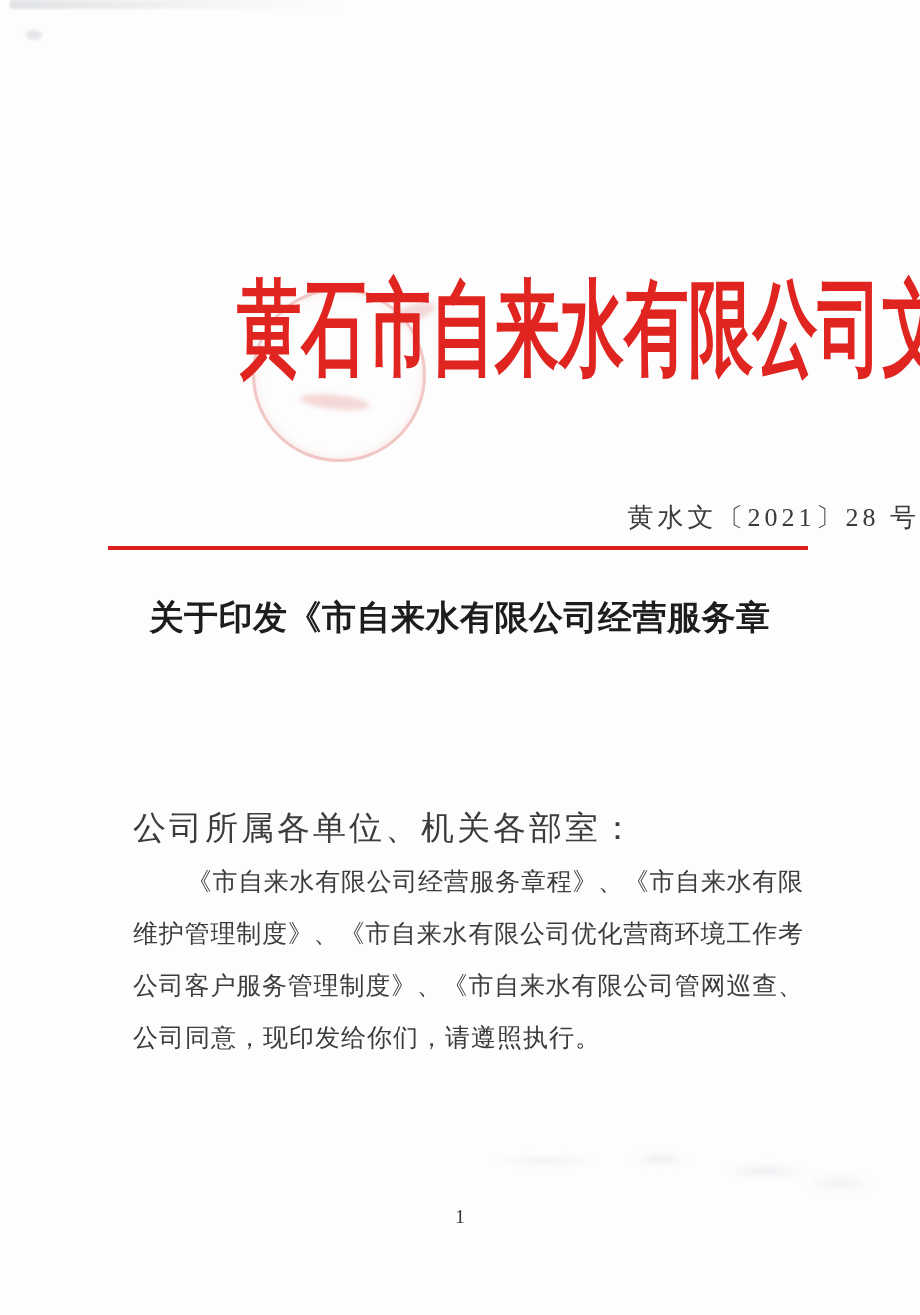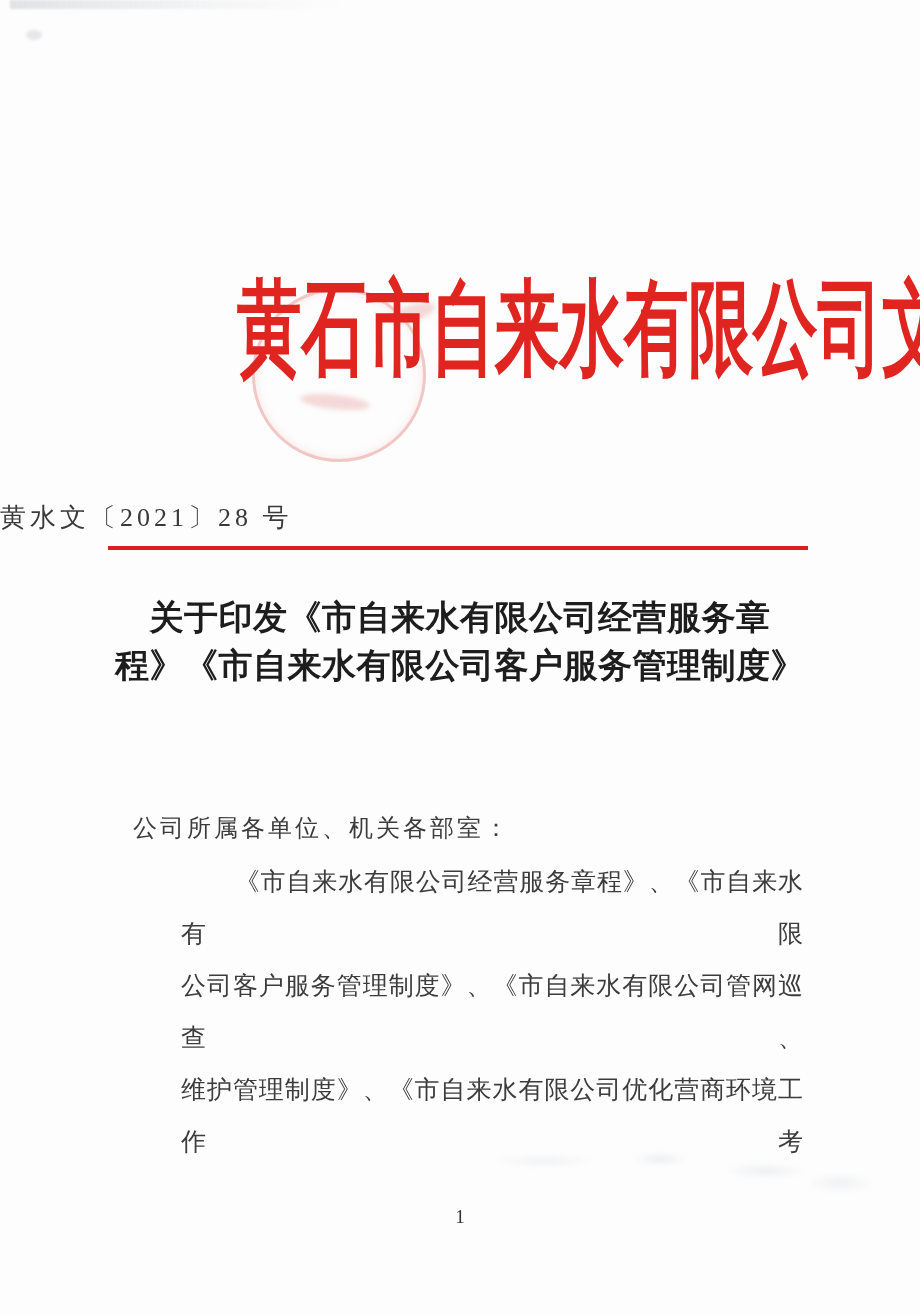--- a/index.html
+++ b/index.html
@@ -56,21 +56,21 @@
   }
   .seal-mark.m1 { left: 390px; top: 305px; width: 46px; height: 16px; transform: rotate(-18deg); }
   .seal-mark.m2 { left: 300px; top: 395px; width: 70px; height: 14px; transform: rotate(6deg); }
 
   
   .doc-number {
     position: absolute;
     top: 500px;
     left: 0;
     width: 920px;
-    text-align: left;
+    text-align: right;
     font-size: 26px;
     letter-spacing: 4px;
     color: #3a3a3a;
   }
 
   
   .red-rule {
     position: absolute;
     top: 546px;
     left: 108px;
@@ -93,21 +93,21 @@
     color: #1d1d1d;
     letter-spacing: 0.5px;
   }
 
   
   .salutation {
     position: absolute;
     top: 802px;
     left: 133px;
     width: 670px;
-    font-size: 24px;
+    font-size: 33px;
     line-height: 52px;
     letter-spacing: 3px;
     color: #3c3c3c;
   }
   .body-block {
     position: absolute;
     top: 856px;
     left: 133px;
     width: 670px;
     font-size: 25px;
@@ -116,21 +116,20 @@
   }
   .body-line {
     white-space: nowrap;
     letter-spacing: 1px;
   }
   .body-line.justify {
     white-space: normal;
     text-align: justify;
     text-align-last: justify;
     letter-spacing: 0;
-    margin-left: 48px;
   }
   .body-line.indent {
     text-indent: 2.15em;
   }
 
   
   .page-number {
     position: absolute;
     top: 1206px;
     left: 0;
@@ -182,26 +181,26 @@
   <div class="letterhead">
     <span class="lh-text" style="color: rgb(224, 36, 32);">黄石市自来水有限公司文件</span>
   </div>
 
   <div class="doc-number">黄水文〔2021〕28 号</div>
 
   <hr class="red-rule" style="background: rgb(220, 30, 30);">
 
   <div class="doc-title">
     <div>关于印发《市自来水有限公司经营服务章</div>
-    <div>程》《市自来水有限公司客户服务管理制度》</div>
   </div>
 
   <div class="salutation">公司所属各单位、机关各部室：</div>
 
   <div class="body-block">
     <div class="body-line justify indent">《市自来水有限公司经营服务章程》、《市自来水有限</div>
+    <div class="body-line justify">维护管理制度》、《市自来水有限公司优化营商环境工作考</div>
     <div class="body-line justify">公司客户服务管理制度》、《市自来水有限公司管网巡查、</div>
-    <div class="body-line justify">维护管理制度》、《市自来水有限公司优化营商环境工作考</div>
+    <div class="body-line">公司同意，现印发给你们，请遵照执行。</div>
   </div>
 
   <div class="page-number">1</div>
 
 </div>
 
 </body></html>

